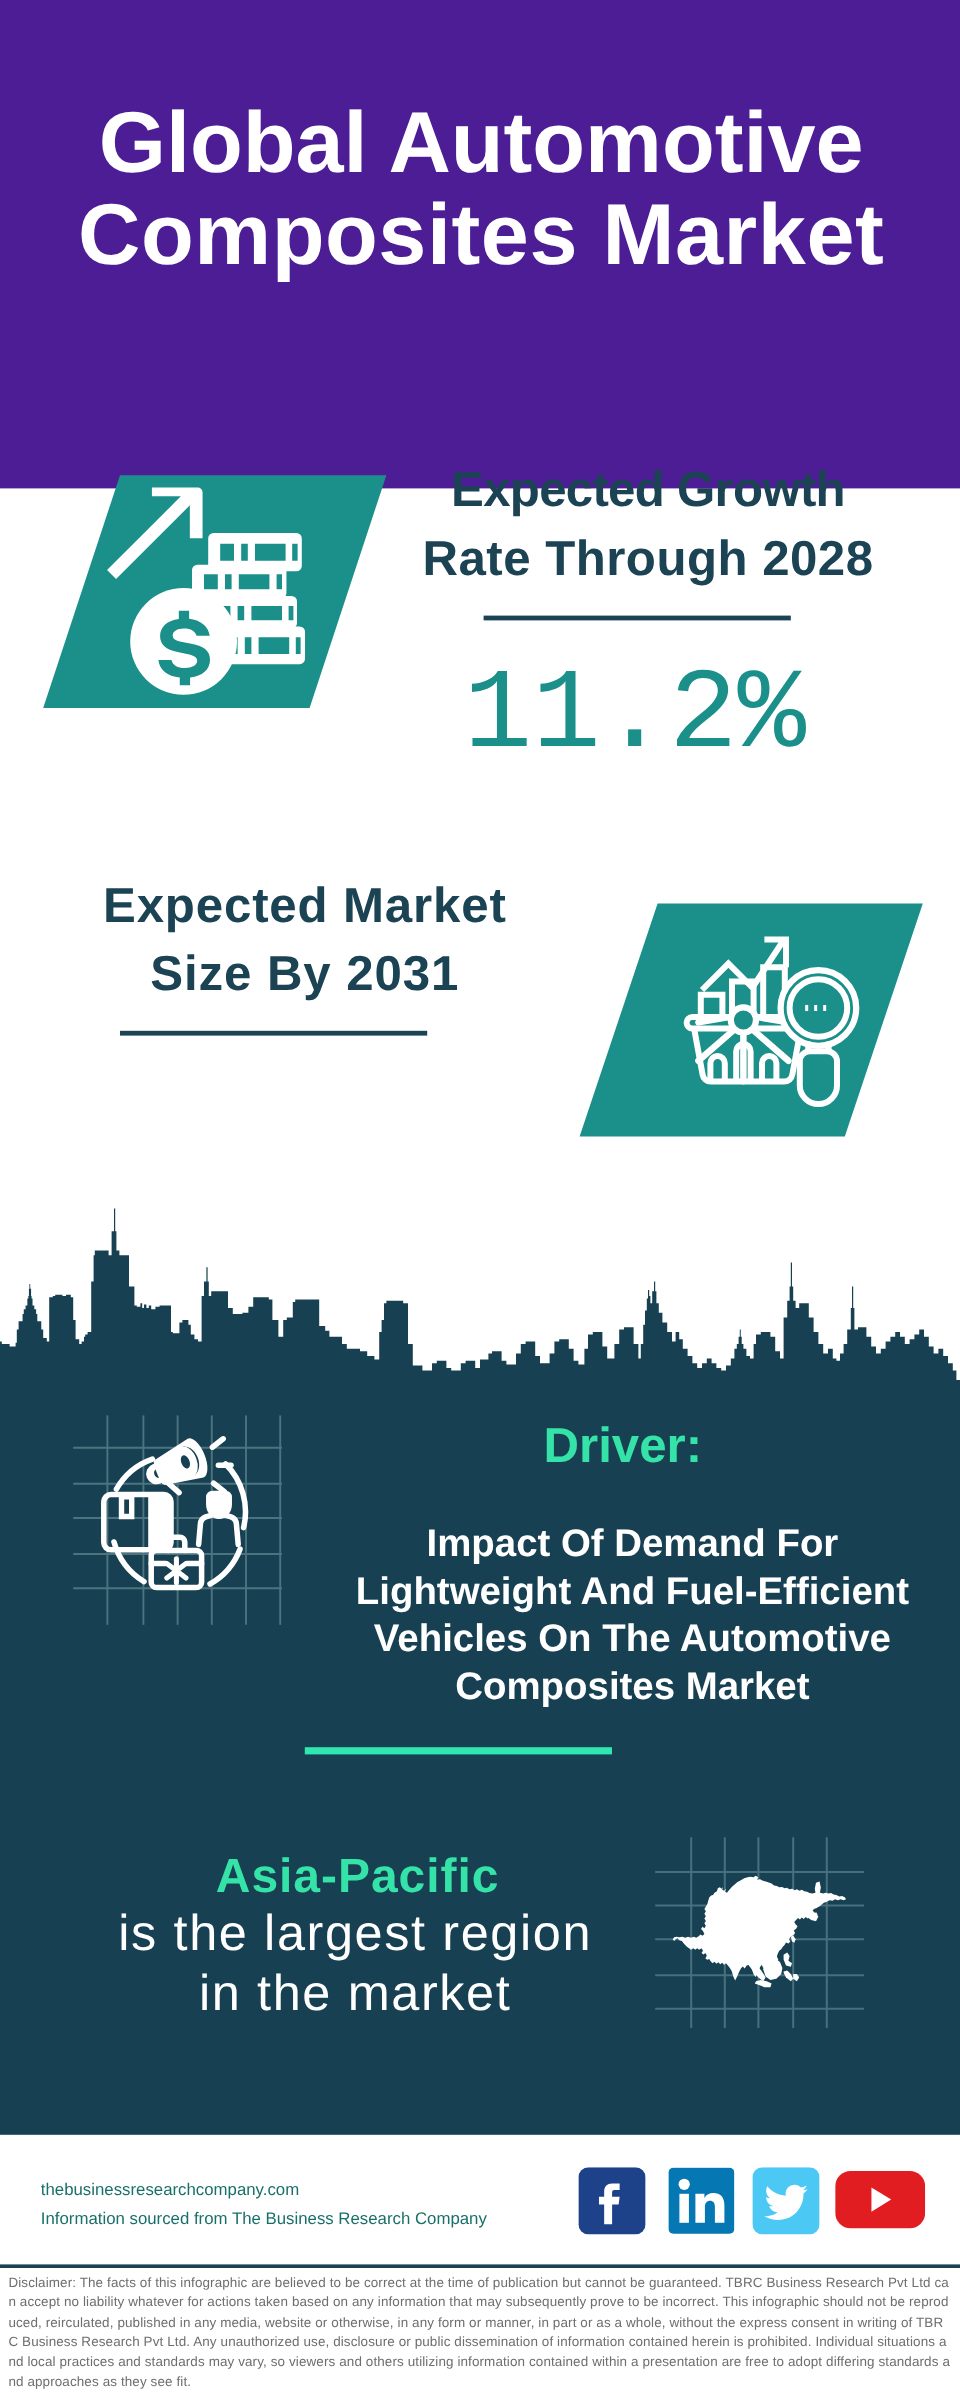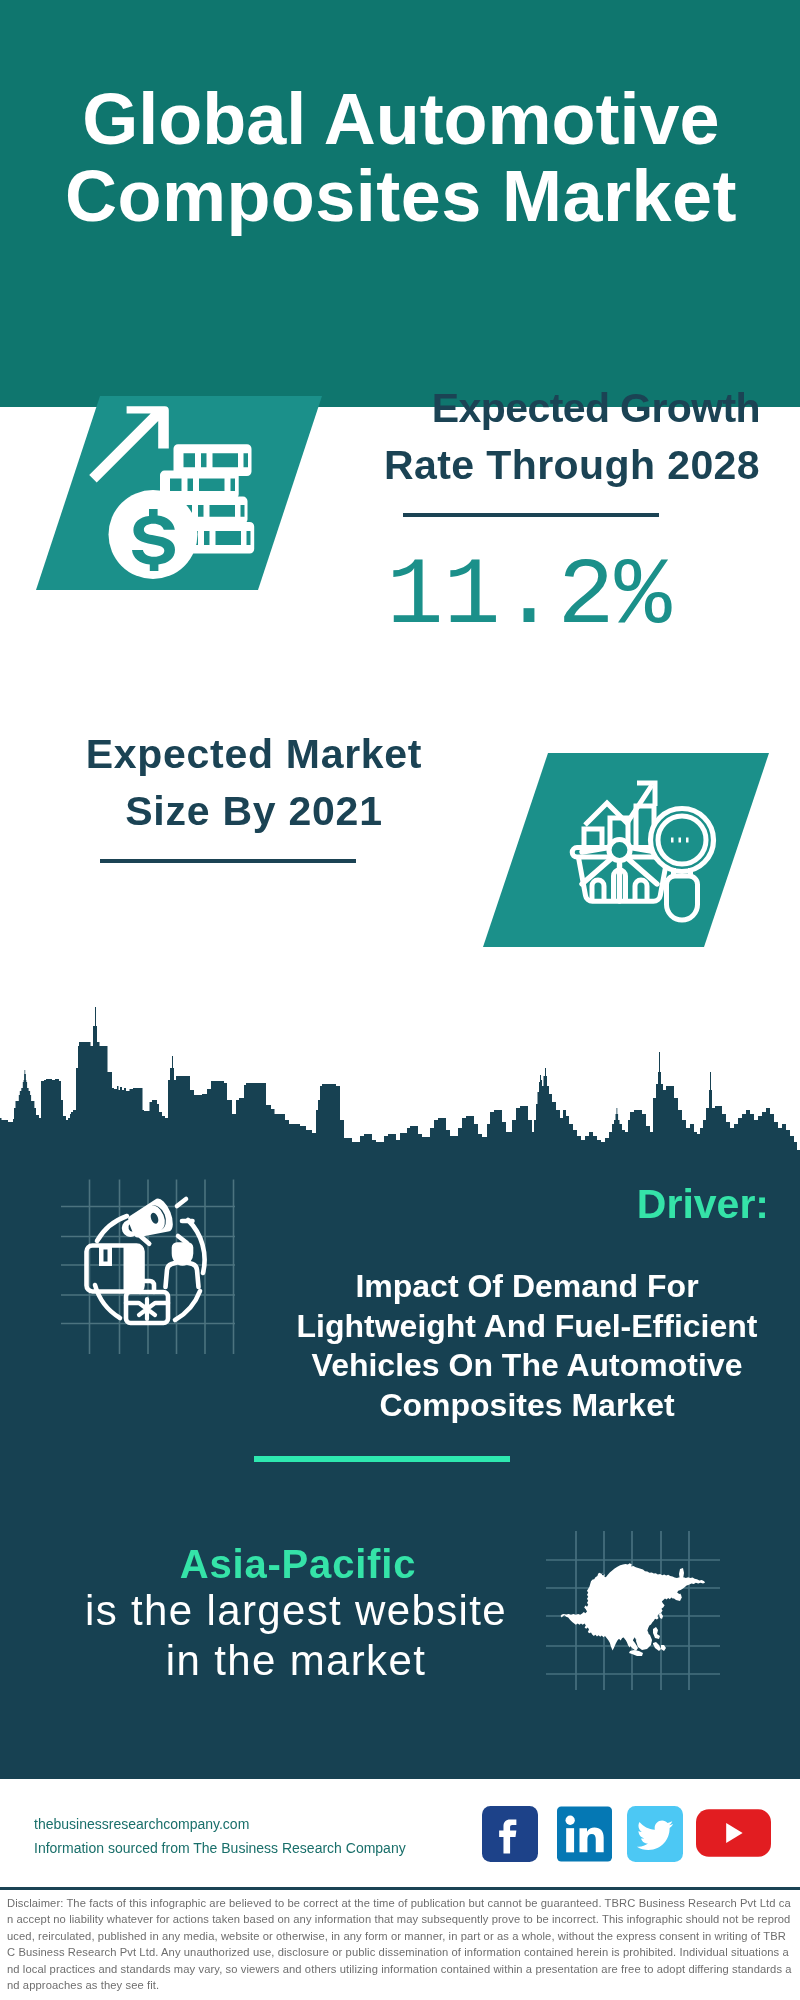--- a/index.html
+++ b/index.html
@@ -7,21 +7,21 @@
   body {
     width:800px; height:2000px; overflow:hidden;
     background:#ffffff;
     font-family:"Liberation Sans", sans-serif;
   }
   .page { position:relative; width:800px; height:2000px; overflow:hidden; }
 
   
   .header {
     position:absolute; left:0; top:0; width:800px; height:407px;
-    background:#0f766e;
+    background:#4c1d95;
   }
   .header h1 {
     position:absolute; left:1px; top:81px; width:800px;
     margin:0; color:#ffffff; font-weight:bold;
     font-size:72px; line-height:77px; text-align:center;
   }
 
   .stat-head {
     position:absolute; color:#1B4354; font-weight:bold;
     font-size:41px; line-height:57px; text-align:center;
@@ -34,21 +34,21 @@
 
   
   .dark {
     position:absolute; left:0; top:1150px; width:800px; height:630px;
     background:#174152;
   }
   .skyline { position:absolute; left:0; top:1005px; width:800px; height:150px; }
 
   .driver-label {
     position:absolute; color:#35E3A8; font-weight:bold;
-    font-size:41px; line-height:48px; text-align:right;
+    font-size:41px; line-height:48px; text-align:center;
   }
   .driver-body {
     position:absolute; color:#ffffff; font-weight:bold;
     font-size:32px; line-height:39.5px; text-align:center;margin-top:28px;
   }
   .green-rule { position:absolute; background:#2EE8B0; height:6px; }
 
   .region-name {
     position:absolute; color:#35E3A8; font-weight:bold;
     font-size:40px; line-height:46px; text-align:center; white-space:nowrap; letter-spacing:0.8px;
@@ -116,30 +116,30 @@
     </g>
     <g>
       <circle cx="123" cy="144.5" r="44.5" fill="#ffffff"></circle>
       <path d="M119.0,119.0 h8.6 v6.6 c9.5,1.0 16.1,6.3 17.2,14.2 h-11.0 c-1.1,-3.9 -4.8,-6.1 -10.4,-6.1
                c-5.7,0 -9.5,2.3 -9.5,5.7 c0,3.0 2.3,4.6 8.1,5.7 l7.4,1.4 c10.7,2.0 15.6,6.0 15.6,13.3
                c0,8.3 -6.4,13.7 -16.6,14.7 v6.6 h-8.6 v-6.6 c-10.3,-1.0 -17.0,-6.4 -17.8,-14.6 h10.9
                c0.9,4.2 5.0,6.8 11.1,6.8 c6.2,0 10.3,-2.4 10.3,-6.0 c0,-3.0 -2.3,-4.6 -8.5,-5.8 l-7.7,-1.5
                c-10.0,-1.8 -14.7,-6.2 -14.7,-13.3 c0,-7.7 6.1,-13.1 15.6,-14.2 z" fill="#1B908A"></path>
     </g>
   </svg>
-  <div class="stat-head" style="left:320px;top:380px;width:440px;text-align:right;">
+  <div class="stat-head" style="left:320px;top:380px;width:440px;">
     <span style="letter-spacing:-0.6px">Expected Growth</span><br>
     <span style="letter-spacing:0.4px">Rate Through 2028</span>
   </div>
   <div class="rule" style="left:403px;top:513px;width:256px;"></div>
   <div class="stat-val" style="left:320px;top:547px;width:418px;font-size:95px;line-height:100px;">11.2%</div>
 
   <div class="stat-head" style="left:34px;top:726px;width:440px;">
     <span style="letter-spacing:0.7px">Expected Market</span><br>
-    <span style="letter-spacing:0.75px">Size By 2021</span>
+    <span style="letter-spacing:0.75px">Size By 2031</span>
   </div>
   <div class="rule" style="left:100px;top:859px;width:256px;"></div>
   <svg class="icon-shape" style="position:absolute;left:478px;top:747px;width:300px;height:206px" viewBox="0 0 300 206">
     <polygon points="70,6 291,6 226,200 5,200" fill="#1B908A"></polygon>
     <g transform="translate(7,0)" fill="none" stroke="#ffffff" stroke-width="5" stroke-linecap="butt" stroke-linejoin="miter">
 
       <polyline points="100,78 122,56 142,76 167,38"></polyline>
       <polyline points="152,36 170,36 170,59"></polyline>
 
       <polyline points="99,102 99,82 117,82 117,102"></polyline>
@@ -231,21 +231,21 @@
   <div class="driver-body" style="left:277px;top:1239px;width:500px;">
     <span>Impact Of Demand For</span><br>
     <span>Lightweight And Fuel-Efficient</span><br>
     <span>Vehicles On The Automotive</span><br>
     <span>Composites Market</span>
   </div>
   <div class="green-rule" style="left:254px;top:1456px;width:256px;"></div>
 
   <div class="region-name" style="left:48px;top:1541px;width:500px;">Asia-Pacific</div>
   <div class="region-sub" style="left:46px;top:1586px;width:500px;">
-    <span>is the largest website</span><br>
+    <span>is the largest region</span><br>
     <span>in the market</span>
   </div>
   <svg class="icon-shape" style="position:absolute;left:540px;top:1525px;width:186px;height:165px" viewBox="0 0 186 165">
     <g stroke="#47707F" stroke-width="1.7" fill="none">
       <line x1="36" y1="6" x2="36" y2="165"></line>
       <line x1="64" y1="6" x2="64" y2="165"></line>
       <line x1="92" y1="6" x2="92" y2="165"></line>
       <line x1="121" y1="6" x2="121" y2="165"></line>
       <line x1="149" y1="6" x2="149" y2="165"></line>
       <line x1="6" y1="35" x2="180" y2="35"></line>

